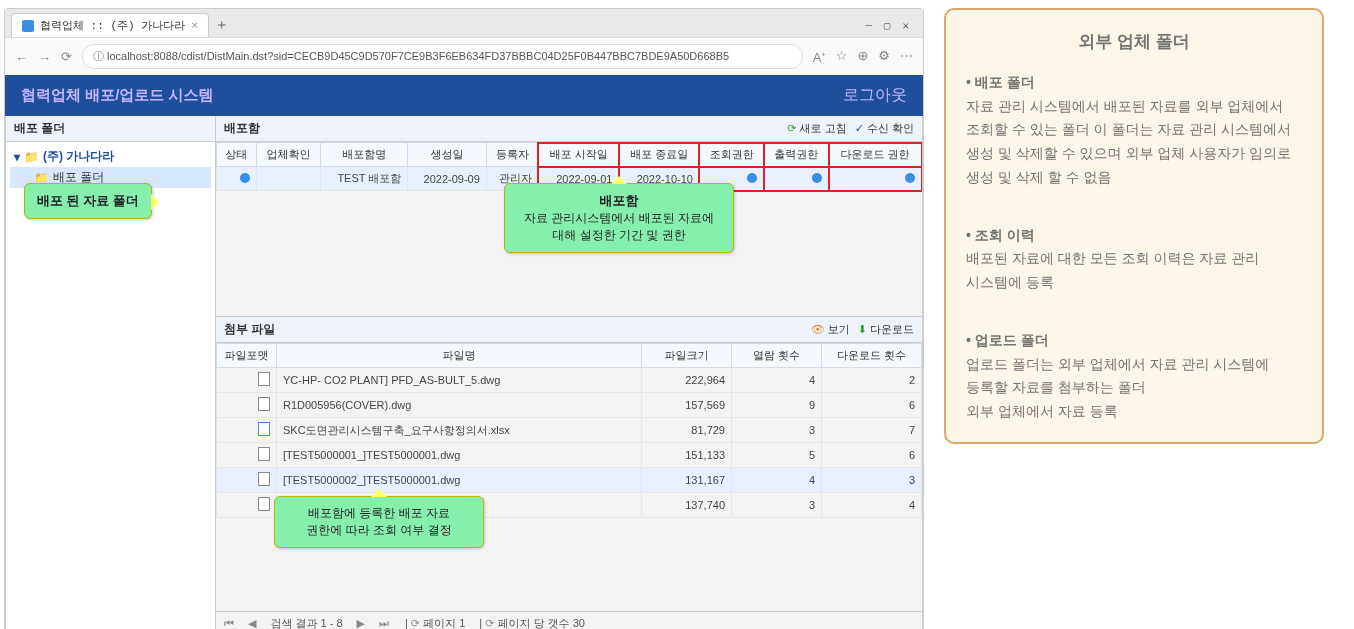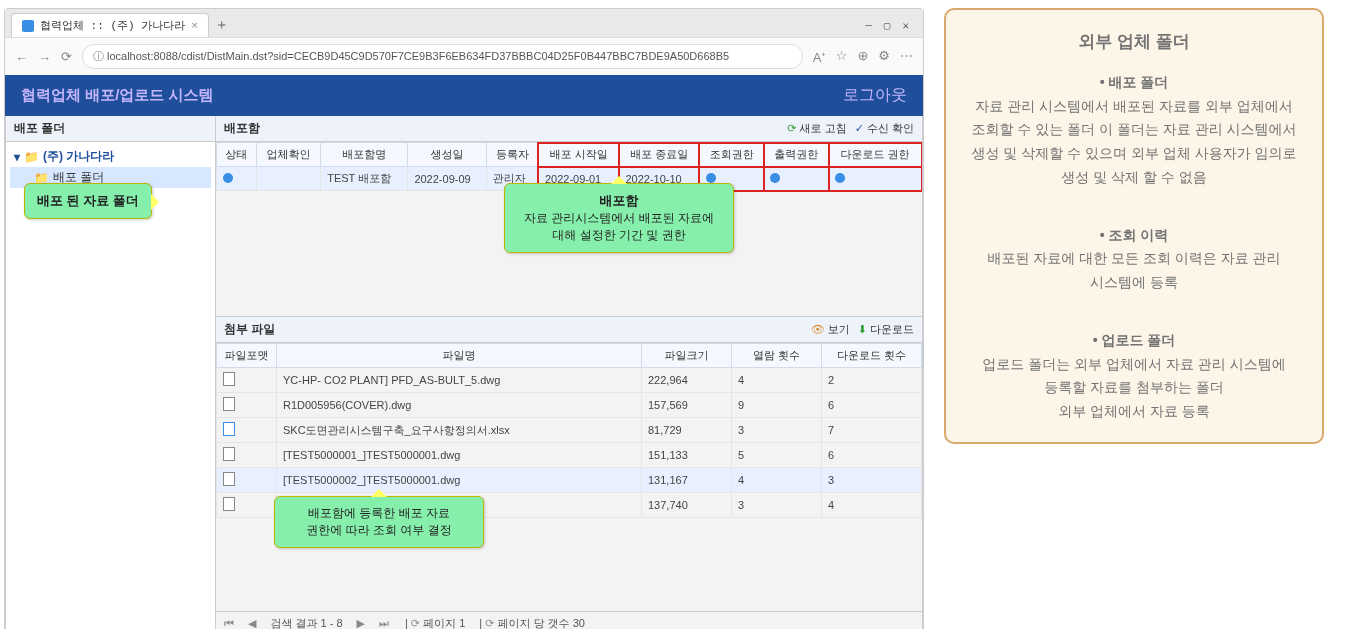--- a/index.html
+++ b/index.html
@@ -42,21 +42,21 @@
 
 
 .main { flex: 1; display: flex; flex-direction: column; }
 .panel-head { background: #eef3fb; border-bottom: 1px solid #ccc; padding: 4px 8px; font-size: 12px; font-weight: bold; display: flex; align-items: center; }
 .panel-head .head-actions { margin-left: auto; display: flex; gap: 8px; font-size: 11px; font-weight: normal; color: #333; }
 .refresh-ico { color: #2d9b2d; }
 .check-ico { color: #1f4e9b; }
 
 .grid { width: 100%; border-collapse: collapse; font-size: 11px; }
 .grid th { background: #f5f9ff; border: 1px solid #d0dceb; padding: 4px 6px; font-weight: normal; color: #333; text-align: center; }
-.grid td { border: 1px solid #e5e5e5; padding: 4px 6px; text-align: left; color: #444; }
+.grid td { border: 1px solid #e5e5e5; padding: 4px 6px; text-align: right; color: #444; }
 .grid tr.sel td { background: #e8f0ff; }
 .dot { display: inline-block; width: 10px; height: 10px; border-radius: 50%; background: #3a8ee6; }
 
 .red-outline { outline: 2px solid #d22; outline-offset: -1px; }
 
 .upper-panel { height: 200px; overflow: hidden; }
 .lower-panel { flex: 1; border-top: 1px solid #ccc; display: flex; flex-direction: column; }
 
 .file-ico { display: inline-block; width: 12px; height: 14px; border: 1px solid #888; background: #fff; position: relative; }
 .file-ico.hl { border-color: #3a8ee6; }
@@ -70,21 +70,21 @@
 .callout::after { content: ""; position: absolute; width: 0; height: 0; }
 .callout.tail-up::after { bottom: 100%; left: 50%; margin-left: -8px; border: 8px solid transparent; border-bottom-color: #ffff66; }
 .callout.tail-right::after { left: 100%; top: 30%; border: 8px solid transparent; border-left-color: #ffff66; }
 
 .left-col { position: relative; }
 
 
 .info-panel { border: 2px solid #d9a86a; border-radius: 10px; background: #fdf5e8; padding: 18px 20px; font-size: 14px; line-height: 1.7; color: #737373; }
 .info-panel h3 { text-align: center; font-size: 17px; margin-bottom: 14px; }
 .info-panel .section-title { font-weight: bold; margin-top: 10px; }
-.info-panel p { word-break: keep-all; text-align: center; }
+.info-panel p { word-break: keep-all; }
 
 .file-table { flex: 1; overflow: auto; }
 .file-table td.fname { text-align: left; }
 .file-table td.ico { width: 24px; }
 </style>
 </head>
 <body>
 
 <div class="page">
   <div class="left-col">

